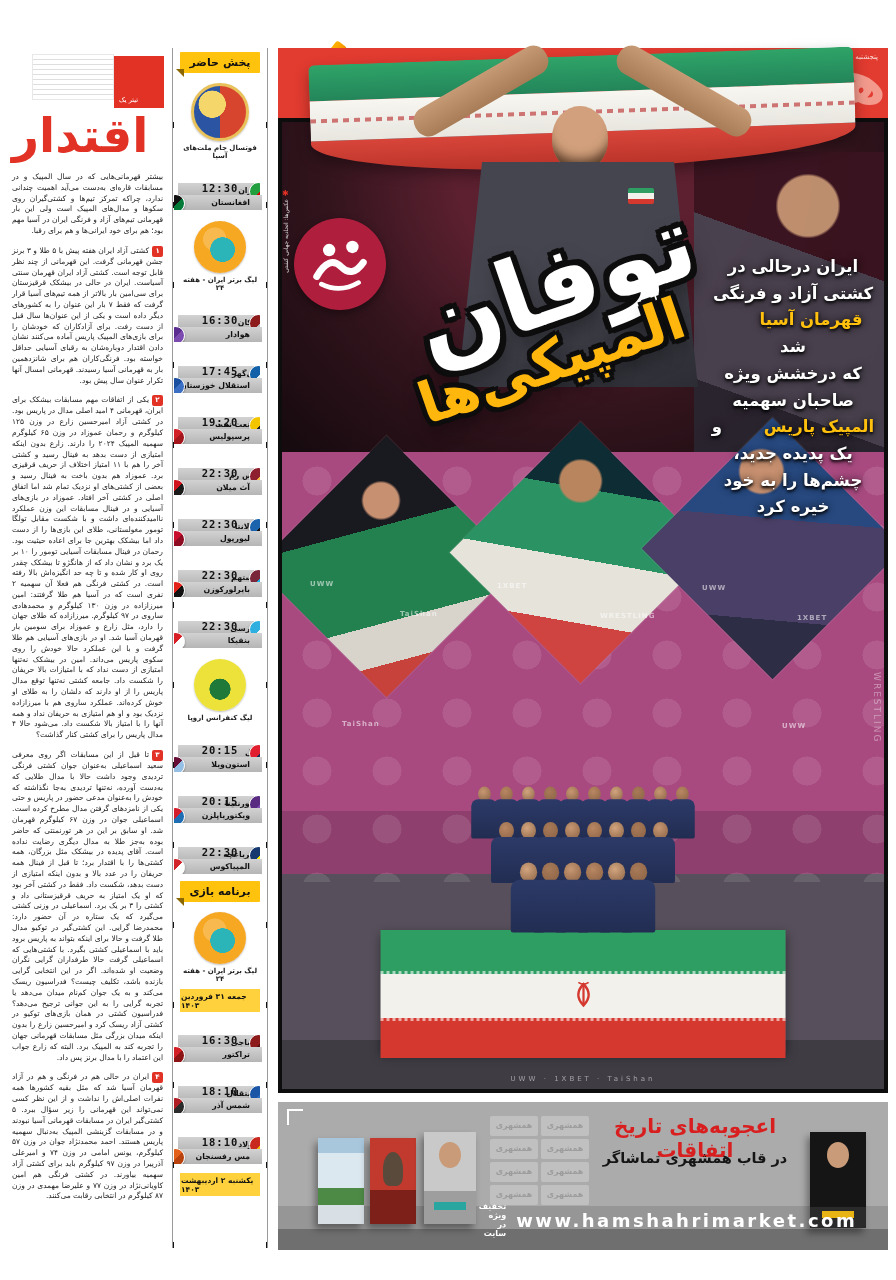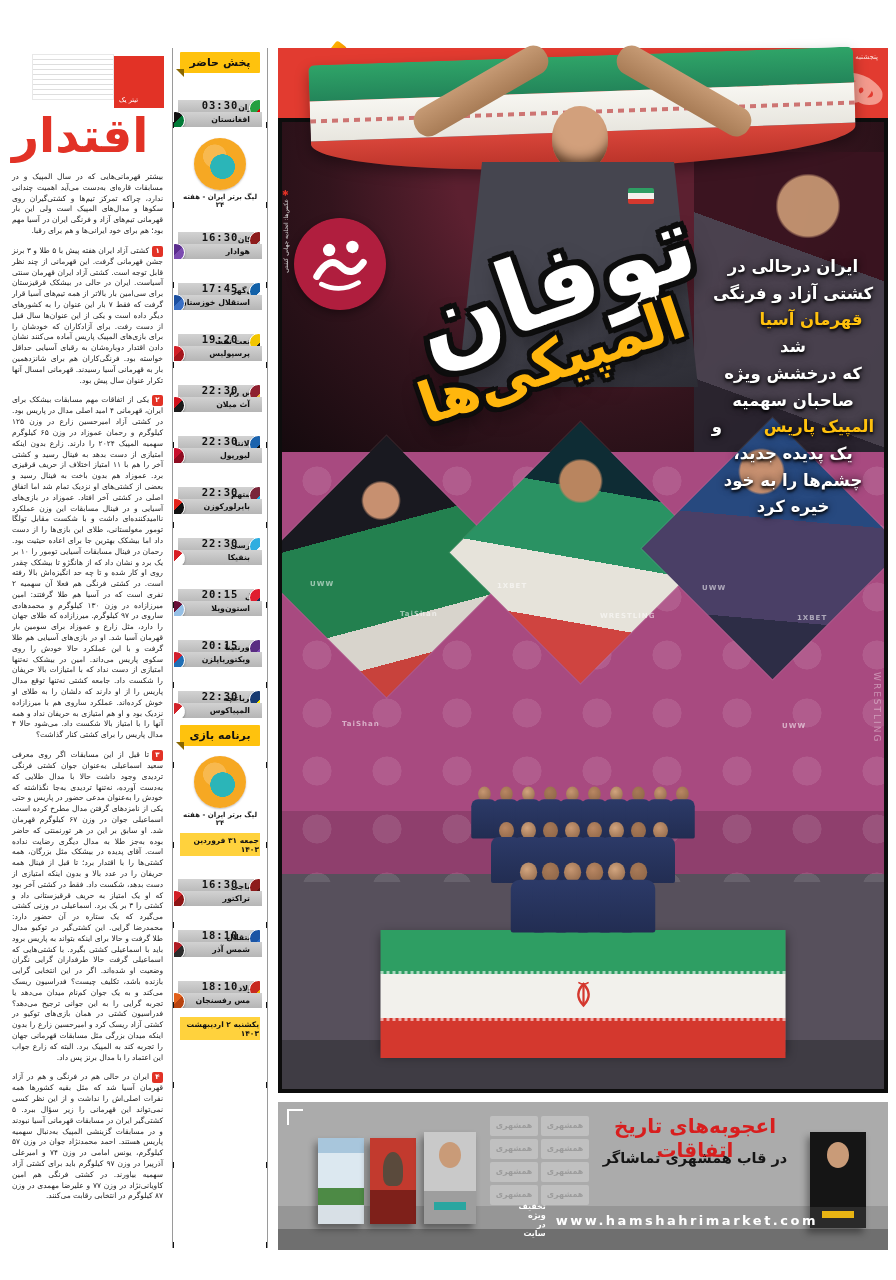--- a/index.html
+++ b/index.html
@@ -37,21 +37,21 @@
   .logo-futsal{background:radial-gradient(circle at 35% 35%,#f5d66a 0 28%,transparent 29%),
     conic-gradient(#d8452e 0 50%,#2b55a3 0 100%);border:3px solid #e8c15a;}
   .logo-ipl{background:radial-gradient(circle at 55% 55%,#2bb5b8 0 30%,transparent 31%),
     radial-gradient(circle at 40% 35%,#fff3 0 25%,transparent 26%),
     radial-gradient(circle,#f6a823 0 70%,#f08d1d 71%);}
   .logo-uel{background:radial-gradient(circle at 50% 58%,#2d2400 0 26%,transparent 27%),
     radial-gradient(circle,#f3bااf 0,#f3ba0f 0 72%,#d79a00 73%);}
   .logo-uecl{background:radial-gradient(circle at 50% 58%,#1f7a3a 0 26%,transparent 27%),
     radial-gradient(circle,#ece23a 0 72%,#cfc20e 73%);}
   .comp-name{font-size:7px;font-weight:bold;color:#222;direction:rtl;}
-  .side-date{background:#ffd23d;color:#111;font-size:7.5px;font-weight:bold;text-align:right;
+  .side-date{background:#ffd23d;color:#111;font-size:7.5px;font-weight:bold;text-align:left;
     padding:2.5px 1px;margin:6px 2px;direction:rtl;border-radius:0;}
   .side-match{position:relative;height:47px;margin:4px 0;}
   .bar{position:absolute;height:15px;background:linear-gradient(#d2d2d2,#b5b5b5);color:#111;
     font-size:7.8px;font-weight:bold;line-height:15px;direction:rtl;white-space:nowrap;overflow:hidden;}
   .bar.home{left:0;top:17px;width:74px;text-align:right;padding:0 2px 0 6px;}
   .bar.away{right:0;top:29px;width:74px;text-align:right;padding:0 12px 0 2px;}
   .tlogo{position:absolute;width:17px;height:17px;border-radius:50%;top:-1px;border:1px solid #fff;
     box-shadow:0 1px 2px rgba(0,0,0,.35);}
   .tlogo.h{right:-8px;} .tlogo.a{left:-8px;}
   .mtime{position:absolute;top:16px;left:0;right:0;text-align:center;color:#111;
@@ -177,21 +177,21 @@
   .wm{position:absolute;left:212px;top:14px;width:104px;height:96px;display:flex;flex-wrap:wrap;
     align-content:flex-start;gap:3px;opacity:.45;}
   .wm span{display:block;width:48px;height:20px;background:rgba(255,255,255,.55);color:#8a8a8a;
     font-size:8px;font-weight:bold;text-align:center;line-height:20px;direction:rtl;border-radius:2px;}
   .b-headline{position:absolute;top:12px;left:304px;width:226px;text-align:center;color:#d81e1e;
     font-size:20px;font-weight:900;direction:rtl;}
   .b-sub{position:absolute;top:48px;left:304px;width:226px;text-align:center;color:#151515;
     font-size:14.5px;font-weight:bold;direction:rtl;}
   .b-urlrow{position:absolute;top:100px;left:240px;width:300px;display:flex;align-items:center;
     justify-content:center;gap:10px;}
-  .b-url{color:#fff;font-size:13px;font-weight:bold;letter-spacing:2.5px;direction:ltr;}
+  .b-url{color:#fff;font-size:18px;font-weight:bold;letter-spacing:2.5px;direction:ltr;}
   .b-note{color:#fff;font-size:8px;font-weight:bold;direction:rtl;}
 </style>
 </head>
 <body>
 
 <div class="page">
 
   <div class="article">
     <div class="ruled-box"></div>
     <div class="kicker-box">
@@ -203,23 +203,27 @@
         <p class="art-p"><span class="pnum">۱</span>کشتی آزاد ایران هفته پیش با ۵ طلا و ۳ برنز جشن قهرمانی گرفت. این قهرمانی از چند نظر قابل توجه است. کشتی آزاد ایران قهرمان سنتی آسیاست. ایران در حالی در بیشکک قرقیزستان برای سی‌امین بار بالاتر از همه تیم‌های آسیا قرار گرفت که فقط ۷ بار این عنوان را به کشورهای دیگر داده است و یکی از این عنوان‌ها سال قبل از دست رفت. برای آزادکاران که خودشان را برای بازی‌های المپیک پاریس آماده می‌کنند نشان دادن اقتدار دوباره‌شان به رقبای آسیایی حداقل خواسته بود. فرنگی‌کاران هم برای شانزدهمین بار به قهرمانی آسیا رسیدند. قهرمانی امسال آنها تکرار عنوان سال پیش بود.</p>
         <p class="art-p"><span class="pnum">۲</span>یکی از اتفاقات مهم مسابقات بیشکک برای ایران، قهرمانی ۴ امید اصلی مدال در پاریس بود. در کشتی آزاد امیرحسین زارع در وزن ۱۲۵ کیلوگرم و رحمان عموزاد در وزن ۶۵ کیلوگرم سهمیه المپیک ۲۰۲۴ را دارند. زارع بدون اینکه امتیازی از دست بدهد به فینال رسید و کشتی آخر را هم با ۱۱ امتیاز اختلاف از حریف قرقیزی برد. عموزاد هم بدون باخت به فینال رسید و بعضی از کشتی‌های او نزدیک تمام شد اما اتفاق اصلی در کشتی آخر افتاد. عموزاد در بازی‌های آسیایی و در فینال مسابقات این وزن عملکرد ناامیدکننده‌ای داشت و با شکست مقابل تولگا تومور مغولستانی، طلای این بازی‌ها را از دست داد اما بیشکک بهترین جا برای اعاده حیثیت بود. رحمان در فینال مسابقات آسیایی تومور را ۱۰ بر یک برد و نشان داد که از هانگژو تا بیشکک چقدر روی او کار شده و تا چه حد انگیزه‌اش بالا رفته است. در کشتی فرنگی هم فعلا آن سهمیه ۲ نفری است که در آسیا هم طلا گرفتند: امین میرزازاده در وزن ۱۳۰ کیلوگرم و محمدهادی ساروی در ۹۷ کیلوگرم. میرزازاده که طلای جهان را دارد، مثل زارع و عموزاد برای سومین بار قهرمان آسیا شد. او در بازی‌های آسیایی هم طلا گرفت و با این عملکرد حالا خودش را روی سکوی پاریس می‌داند. امین در بیشکک نه‌تنها امتیازی از دست نداد که با امتیازات بالا حریفان را شکست داد. جامعه کشتی نه‌تنها توقع مدال پاریس را از او دارند که دلشان را به طلای او خوش کرده‌اند. عملکرد ساروی هم با میرزازاده نزدیک بود و او هم امتیازی به حریفان نداد و همه آنها را با امتیاز بالا شکست داد. می‌شود حالا ۴ مدال پاریس را برای کشتی کنار گذاشت؟</p>
         <p class="art-p"><span class="pnum">۳</span>تا قبل از این مسابقات اگر روی معرفی سعید اسماعیلی به‌عنوان جوان کشتی فرنگی تردیدی وجود داشت حالا با مدال طلایی که به‌دست آورده، نه‌تنها تردیدی به‌جا نگذاشته که خودش را به‌عنوان مدعی حضور در پاریس و حتی یکی از نامزدهای گرفتن مدال مطرح کرده است. اسماعیلی جوان در وزن ۶۷ کیلوگرم قهرمان شد. او سابق بر این در هر تورنمنتی که حاضر بوده به‌جز طلا به مدال دیگری رضایت نداده است. آقای پدیده در بیشکک مثل بزرگان، همه کشتی‌ها را با اقتدار برد؛ تا قبل از فینال همه حریفان را در عدد بالا و بدون اینکه امتیازی از دست بدهد، شکست داد. فقط در کشتی آخر بود که او یک امتیاز به حریف قرقیزستانی داد و کشتی را ۳ بر یک برد. اسماعیلی در وزنی کشتی می‌گیرد که یک ستاره در آن حضور دارد: محمدرضا گرایی. این کشتی‌گیر در توکیو مدال طلا گرفت و حالا برای اینکه بتواند به پاریس برود باید با اسماعیلی کشتی بگیرد. با کشتی‌هایی که اسماعیلی گرفت حالا طرفداران گرایی نگران وضعیت او شده‌اند. اگر در این انتخابی گرایی بازنده باشد، تکلیف چیست؟ فدراسیون ریسک می‌کند و به یک جوان کم‌نام میدان می‌دهد یا تجربه گرایی را به این جوانی ترجیح می‌دهد؟ فدراسیون کشتی در همان بازی‌های توکیو در کشتی آزاد ریسک کرد و امیرحسین زارع را بدون اینکه میدان بزرگی مثل مسابقات قهرمانی جهان را تجربه کند به المپیک برد. البته که زارع جواب این اعتماد را با مدال برنز پس داد.</p>
         <p class="art-p"><span class="pnum">۴</span>ایران در حالی هم در فرنگی و هم در آزاد قهرمان آسیا شد که مثل بقیه کشورها همه نفرات اصلی‌اش را نداشت و از این نظر کسی نمی‌تواند این قهرمانی را زیر سؤال ببرد. ۵ کشتی‌گیر ایران در مسابقات قهرمانی آسیا نبودند و در مسابقات گزینشی المپیک به‌دنبال سهمیه پاریس هستند. احمد محمدنژاد جوان در وزن ۵۷ کیلوگرم، یونس امامی در وزن ۷۴ و امیرعلی آذرپیرا در وزن ۹۷ کیلوگرم باید برای کشتی آزاد سهمیه بیاورند. در کشتی فرنگی هم امین کاویانی‌نژاد در وزن ۷۷ و علیرضا مهمدی در وزن ۸۷ کیلوگرم در انتخابی رقابت می‌کنند.</p>
       </div>
   </div>
 
   <div class="sidebar">
     <div class="side-inner" id="side-items">
         <div class="side-header">پخش حاضر</div>
+        <div class="side-comp">
+          <div class="comp-logo logo-futsal"></div>
+          <div class="comp-name">فوتسال جام ملت‌های آسیا</div>
+        </div>
         <div class="side-match">
           <div class="bar home">ایران<span class="tlogo h" style="background: linear-gradient(135deg, rgb(35, 159, 64) 0px, rgb(35, 159, 64) 55%, rgb(218, 0, 0) 55%);"></span></div>
-          <div class="mtime">03:30</div>
+          <div class="mtime">12:30</div>
           <div class="bar away">افغانستان<span class="tlogo a" style="background: linear-gradient(135deg, rgb(17, 17, 17) 0px, rgb(17, 17, 17) 55%, rgb(0, 122, 54) 55%);"></span></div>
         </div>
         <div class="side-comp">
           <div class="comp-logo logo-ipl"></div>
           <div class="comp-name">لیگ برتر ایران - هفته ۲۴</div>
         </div>
         <div class="side-match">
           <div class="bar home">پیکان<span class="tlogo h" style="background: linear-gradient(135deg, rgb(141, 27, 27) 0px, rgb(141, 27, 27) 55%, rgb(192, 192, 192) 55%);"></span></div>
           <div class="mtime">16:30</div>
           <div class="bar away">هوادار<span class="tlogo a" style="background: linear-gradient(135deg, rgb(91, 45, 142) 0px, rgb(91, 45, 142) 55%, rgb(123, 75, 176) 55%);"></span></div>
@@ -246,20 +250,24 @@
         </div>
         <div class="side-match">
           <div class="bar home">وستهم<span class="tlogo h" style="background: linear-gradient(135deg, rgb(122, 38, 58) 0px, rgb(122, 38, 58) 55%, rgb(27, 177, 231) 55%);"></span></div>
           <div class="mtime">22:30</div>
           <div class="bar away">بایرلورکوزن<span class="tlogo a" style="background: linear-gradient(135deg, rgb(227, 34, 25) 0px, rgb(227, 34, 25) 55%, rgb(17, 17, 17) 55%);"></span></div>
         </div>
         <div class="side-match">
           <div class="bar home">مارسی<span class="tlogo h" style="background: linear-gradient(135deg, rgb(47, 174, 224) 0px, rgb(47, 174, 224) 55%, rgb(238, 246, 251) 55%);"></span></div>
           <div class="mtime">22:30</div>
           <div class="bar away">بنفیکا<span class="tlogo a" style="background: linear-gradient(135deg, rgb(216, 31, 38) 0px, rgb(216, 31, 38) 55%, rgb(255, 255, 255) 55%);"></span></div>
+        </div>
+        <div class="side-comp">
+          <div class="comp-logo logo-uecl"></div>
+          <div class="comp-name">لیگ کنفرانس اروپا</div>
         </div>
         <div class="side-match">
           <div class="bar home">لیل<span class="tlogo h" style="background: linear-gradient(135deg, rgb(224, 30, 47) 0px, rgb(224, 30, 47) 55%, rgb(27, 45, 91) 55%);"></span></div>
           <div class="mtime">20:15</div>
           <div class="bar away">استون‌ویلا<span class="tlogo a" style="background: linear-gradient(135deg, rgb(103, 14, 54) 0px, rgb(103, 14, 54) 55%, rgb(149, 191, 229) 55%);"></span></div>
         </div>
         <div class="side-match">
           <div class="bar home">فیورنتینا<span class="tlogo h" style="background: linear-gradient(135deg, rgb(89, 44, 130) 0px, rgb(89, 44, 130) 55%, rgb(125, 75, 181) 55%);"></span></div>
           <div class="mtime">20:15</div>
           <div class="bar away">ویکتوریاپلزن<span class="tlogo a" style="background: linear-gradient(135deg, rgb(211, 31, 45) 0px, rgb(211, 31, 45) 55%, rgb(30, 110, 181) 55%);"></span></div>
@@ -343,20 +351,21 @@
         <div class="bf-white">
           <svg class="emblem" viewBox="0 0 40 40">
             <path d="M20 6 c-7 7 -9 16 0 25 c9 -9 7 -18 0 -25 Z" fill="none" stroke="#d4382e" stroke-width="3"></path>
             <path d="M20 8 v22" stroke="#d4382e" stroke-width="2.6"></path>
             <path d="M14 4 q6 4 12 0" fill="none" stroke="#d4382e" stroke-width="2"></path>
           </svg>
         </div>
         <div class="bf-red"></div>
       </div>
 
+      <div class="floor-words">UWW · 1XBET · TaiShan</div>
     <div class="prow" style="top: 660px; z-index: 1;">
           <div class="person" style="transform: scale(0.85);">
             <div class="phead" style="background: radial-gradient(circle at 40% 35%, rgb(199, 151, 114), rgb(138, 98, 68));"></div>
             <div class="pbody"></div>
           </div>
           <div class="person" style="transform: scale(0.85);">
             <div class="phead" style="background: radial-gradient(circle at 40% 35%, rgb(185, 135, 99), rgb(138, 98, 68));"></div>
             <div class="pbody"></div>
           </div>
           <div class="person" style="transform: scale(0.85);">

